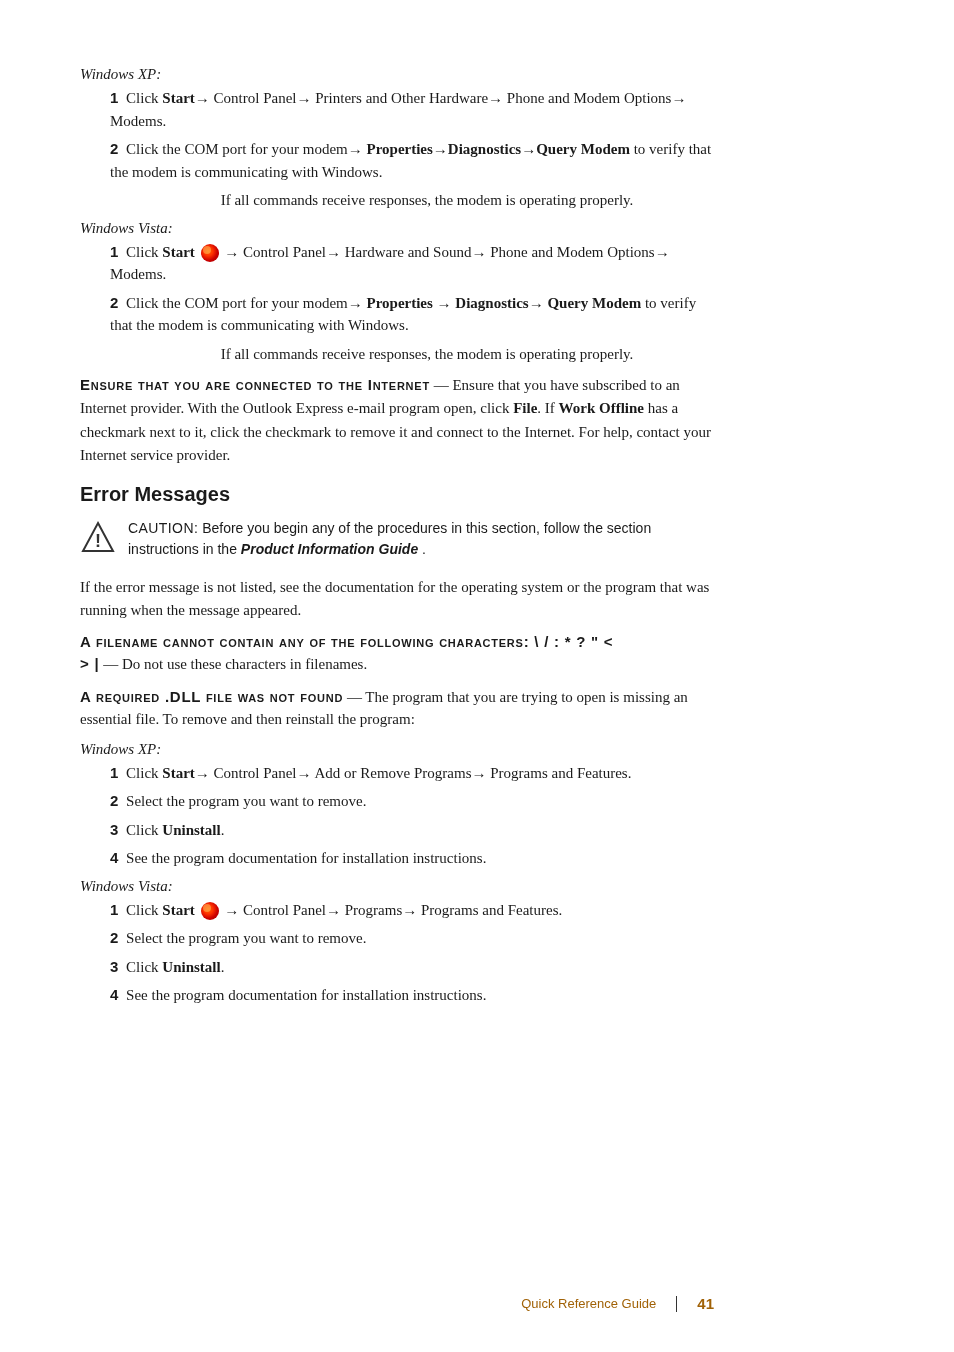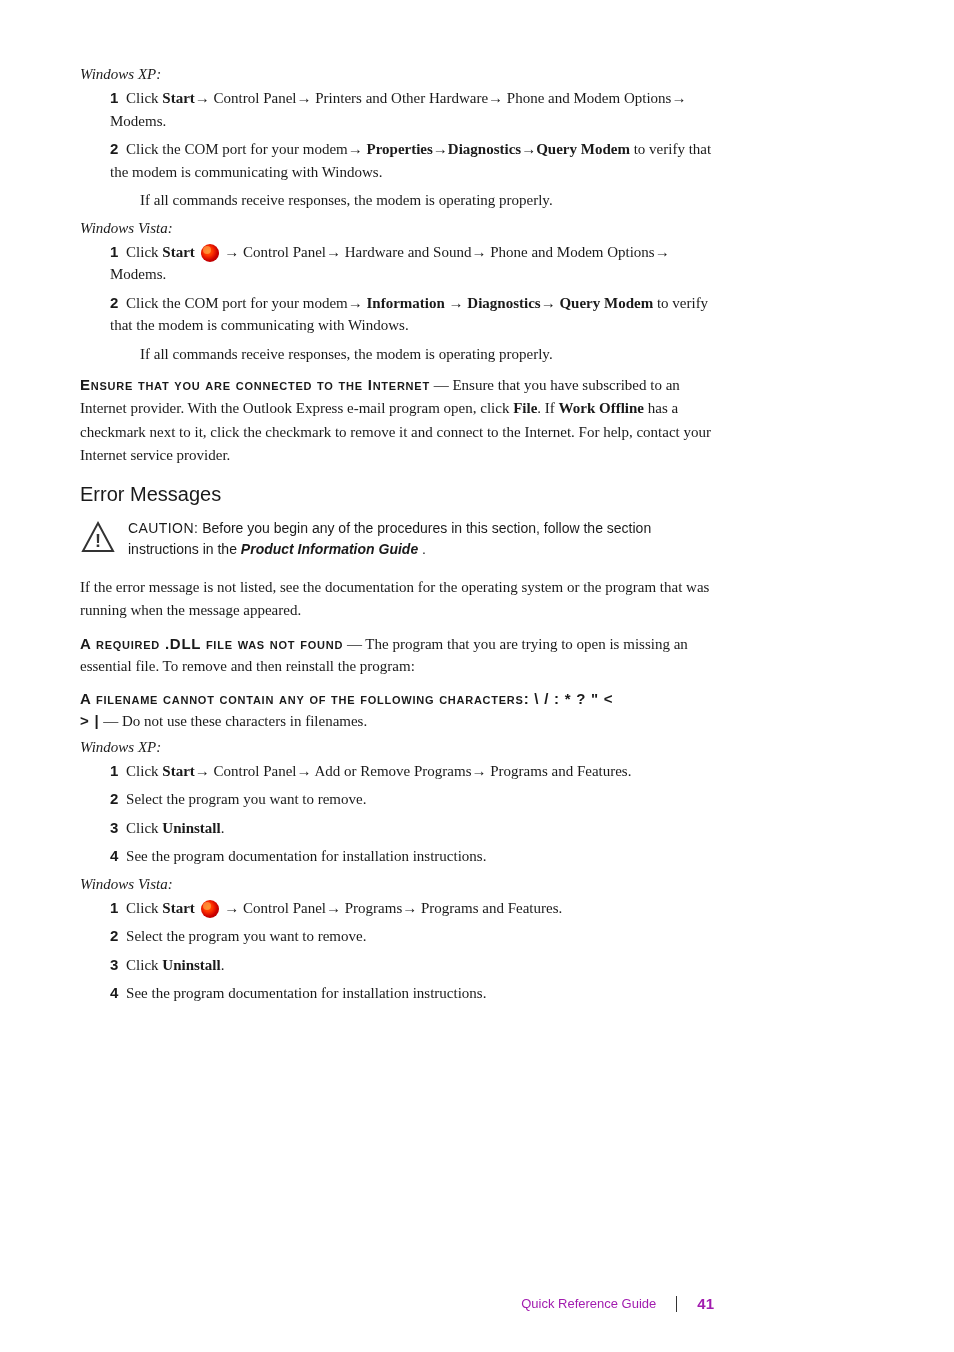--- a/index.html
+++ b/index.html
@@ -52,25 +52,26 @@
       font-weight: bold;
       font-family: 'Arial', sans-serif;
       margin-right: 4px;
     }
 
     .indent-text {
       margin-left: 30px;
       margin-top: 4px;
       margin-bottom: 6px;
       line-height: 1.5;
+      text-align: center;
     }
 
     .section-heading {
       font-size: 20px;
-      font-weight: normal;
+      font-weight: bold;
       font-family: 'Arial', sans-serif;
       margin-bottom: 12px;
       border-bottom: none;
     }
 
     .caution-box {
       display: flex;
       align-items: flex-start;
       gap: 12px;
       margin: 12px 0 16px 0;
@@ -136,21 +137,21 @@
 
     .footer {
       position: absolute;
       bottom: 40px;
       right: 80px;
       display: flex;
       align-items: center;
       gap: 20px;
       font-family: 'Arial', sans-serif;
       font-size: 13px;
-      color: #a21caf;
+      color: #a16207;
     }
 
     .footer-title {
       font-style: normal;
     }
 
     .footer-divider {
       width: 1px;
       height: 16px;
       background: #333;
@@ -189,21 +190,21 @@
 
   <div class="content-block">
     <div class="windows-label">Windows Vista:</div>
     <div class="numbered-list">
       <div class="numbered-item">
         <span class="num">1</span>
         <span>Click <strong>Start</strong> <span class="windows-vista-icon"></span> → Control Panel→ Hardware and Sound→ Phone and Modem Options→ Modems.</span>
       </div>
       <div class="numbered-item">
         <span class="num">2</span>
-        <span>Click the COM port for your modem→ <strong>Information → Diagnostics→ Query Modem</strong> to verify that the modem is communicating with Windows.</span>
+        <span>Click the COM port for your modem→ <strong>Properties → Diagnostics→ Query Modem</strong> to verify that the modem is communicating with Windows.</span>
       </div>
       <div class="indent-text">
         If all commands receive responses, the modem is operating properly.
       </div>
     </div>
   </div>
 
   <div class="body-text" style="margin-bottom: 16px;">
     <span class="small-caps-heading">Ensure that you are connected to the Internet</span>
     <span class="em-dash"> — </span>
@@ -222,34 +223,34 @@
     <div class="caution-text">
       <span class="caution-label">CAUTION:</span>
       <span> Before you begin any of the procedures in this section, follow the section instructions in the </span>
       <span style="font-style: italic; font-weight: bold;">Product Information Guide</span>
       <span>.</span>
     </div>
   </div>
 
   <div class="body-text">If the error message is not listed, see the documentation for the operating system or the program that was running when the message appeared.</div>
 
-  <div style="margin-bottom: 10px; margin-top: 10px; line-height: 1.5;">
-    <span class="small-caps-heading">A required .DLL file was not found</span>
-    <span class="em-dash"> — </span>
-    <span>The program that you are trying to open is missing an essential file. To remove and then reinstall the program:</span>
-  </div>
-
   <div style="margin-bottom: 6px; line-height: 1.5;">
     <span class="small-caps-heading">A filename cannot contain any of the following characters: \ / : * ? " &lt;</span>
     <br>
     <span class="small-caps-heading">&gt; |</span>
     <span class="em-dash"> — </span>
     <span>Do not use these characters in filenames.</span>
   </div>
 
+  <div style="margin-bottom: 10px; margin-top: 10px; line-height: 1.5;">
+    <span class="small-caps-heading">A required .DLL file was not found</span>
+    <span class="em-dash"> — </span>
+    <span>The program that you are trying to open is missing an essential file. To remove and then reinstall the program:</span>
+  </div>
+
   <div class="content-block">
     <div class="windows-label">Windows XP:</div>
     <div class="numbered-list">
       <div class="numbered-item">
         <span class="num">1</span>
         <span>Click <strong>Start</strong>→ Control Panel→ Add or Remove Programs→ Programs and Features.</span>
       </div>
       <div class="numbered-item">
         <span class="num">2</span>
         <span>Select the program you want to remove.</span>

